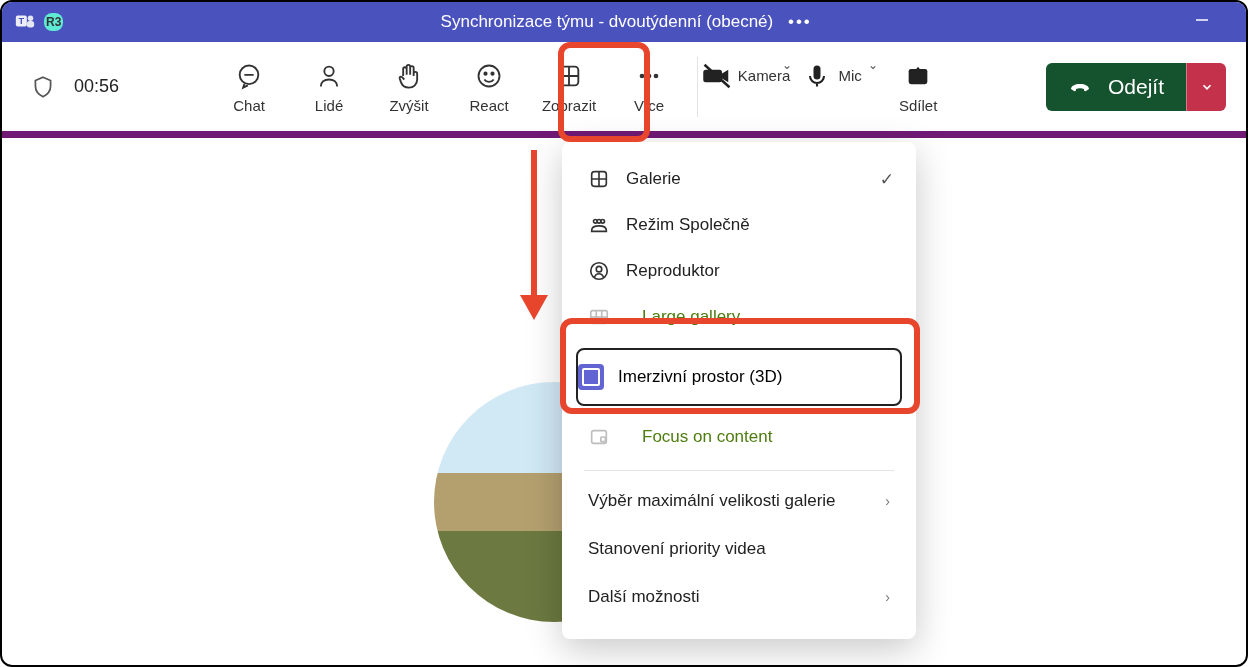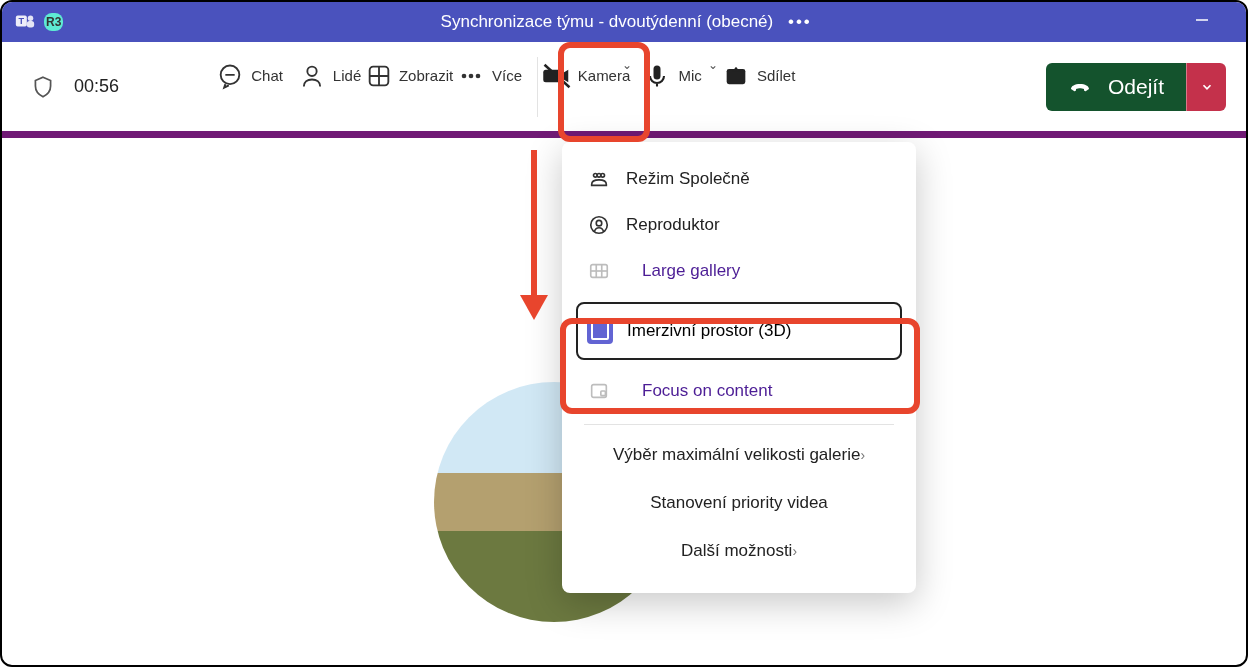--- a/index.html
+++ b/index.html
@@ -16,46 +16,46 @@
   .tb-dots { margin-left: 10px; letter-spacing: 2px; }
   .tb-right { display: flex; align-items: center; gap: 18px; flex-direction: column; }
   .avatar { width: 30px; height: 30px; border-radius: 50%; background: radial-gradient(circle at 35% 30%, #f7c9a8 0 25%, #3a6ea5 26% 60%, #8fb04a 61% 100%); border:1px solid rgba(255,255,255,.4);}
   .win-btn { width: 26px; height: 26px; display:flex; align-items:center; justify-content:center; color:#fff; }
 
   
   .toolbar { height: 96px; background:#fff; border-bottom: 7px solid #701a75; display:flex; align-items:center; padding: 0 20px 0 28px; }
   .timer-box { display:flex; align-items:center; gap: 18px; margin-right: 90px;}
   .timer { font-size:18px; color:#222; }
   .tb-items { display:flex; align-items:flex-start; gap: 0; }
-  .tb-item { display:flex; flex-direction:row; align-items:center; justify-content:center; width: 80px; gap:6px; color:#333; font-size:15px; padding-top:4px;}
+  .tb-item { display:flex; flex-direction:column; align-items:center; justify-content:center; width: 80px; gap:6px; color:#333; font-size:15px; padding-top:4px;}
   .tb-item .ic { width:30px; height:30px; display:flex; align-items:center; justify-content:center;}
   .tb-item.camera, .tb-item.mic { flex-direction:row; }
   .tb-pair { display:flex; align-items:center; }
   .chev-small { font-size:12px; color:#555; margin-left:-4px; margin-top:-18px;}
 
   .leave-wrap { margin-left:auto; display:flex; align-items:center;}
   .leave-btn { background:#14532d; color:#fff; height:48px; border:none; border-radius:6px 0 0 6px; display:flex; align-items:center; gap:16px; padding: 0 22px; font-size:21px;}
   .leave-drop { background:#c4314b; color:#fff; height:48px; width:40px; border:none; border-radius:0 6px 6px 0; border-left:1px solid rgba(255,255,255,.35); display:flex;align-items:center;justify-content:center;}
 
   
   .hl { position:absolute; border: 6px solid #e8452d; border-radius: 12px; pointer-events:none; }
   .hl1 { left: 556px; top: 40px; width: 92px; height: 100px; }
   .hl2 { left: 558px; top: 316px; width: 360px; height: 96px; }
   .arrow { position:absolute; left: 514px; top: 148px; pointer-events:none;}
 
   
   .dropdown { position:absolute; left: 560px; top: 140px; width: 354px; background:#fff; border-radius: 8px; box-shadow: 0 10px 36px rgba(0,0,0,.22); padding: 14px 0 18px; }
   .dd-item { display:flex; align-items:center; gap: 16px; padding: 12px 26px; font-size:17px; color:#222; position:relative;}
-  .dd-item.dis { color:#4c1d95;gap:32px; }
+  .dd-item.dis { color:#4d7c0f;gap:32px; }
   .dd-item .chk { position:absolute; right: 22px; color:#555;}
-  .dd-sel { margin: 8px 14px; padding: 14px 9px; border: 2px solid #222; border-radius: 8px; display:flex; align-items:center; gap:14px; font-size:17px;}
+  .dd-sel { margin: 8px 14px; padding: 14px 0; border: 2px solid #222; border-radius: 8px; display:flex; align-items:center; gap:14px; font-size:17px;}
   .dd-sel .cube-ic { width:26px;height:26px; background:#6264d3; border-radius:4px; position:relative; }
   .dd-sel .cube-ic::before{content:"";position:absolute;inset:4px;border:2px solid #fff;border-radius:2px;}
   .divider { height:1px; background:#e3e3e3; margin: 10px 22px 6px;}
-  .dd-sub { display:flex; align-items:center; justify-content:center; padding: 14px 26px; font-size:17px; color:#222;}
+  .dd-sub { display:flex; align-items:center; justify-content:space-between; padding: 14px 26px; font-size:17px; color:#222;}
   .dd-sub .chev { color:#777; font-size:14px;}
 
   
   .participant { position:absolute; left: 432px; top: 380px; width: 240px; height:240px; border-radius:50%; overflow:hidden; background: linear-gradient(180deg,#cfe8f7 0 38%,#b6a06a 38% 62%,#6b7a3a 62% 100%); filter: saturate(.9);}
   
   svg { display:block; }
 </style>
 </head>
 <body>
 
@@ -121,20 +121,39 @@
         <span>Chat</span>
       </div>
       <div class="tb-item">
         <span class="ic">
             <svg width="28" height="28" viewBox="0 0 24 24" fill="none" stroke="#333" stroke-width="1.6">
               <circle cx="12" cy="8" r="4"></circle>
               <path d="M5 21c0-4 3-6 7-6s7 2 7 6"></path>
             </svg>
           </span>
         <span>Lidé</span>
+      </div>
+      <div class="tb-item">
+        <span class="ic">
+            <svg width="28" height="28" viewBox="0 0 24 24" fill="none" stroke="#333" stroke-width="1.6">
+              <path d="M7 12V6a1.5 1.5 0 013 0v5M10 11V4a1.5 1.5 0 013 0v7M13 11V5a1.5 1.5 0 013 0v7M16 12v-2a1.5 1.5 0 013 0v5c0 4-3 7-7 7s-6-2-7-5l-1-3c-.3-1 1-2 2-1l2 2"></path>
+            </svg>
+          </span>
+        <span>Zvýšit</span>
+      </div>
+      <div class="tb-item">
+        <span class="ic">
+            <svg width="28" height="28" viewBox="0 0 24 24" fill="none" stroke="#333" stroke-width="1.6">
+              <circle cx="12" cy="12" r="9"></circle>
+              <circle cx="9" cy="10" r="1" fill="#333"></circle>
+              <circle cx="15" cy="10" r="1" fill="#333"></circle>
+              <path d="M8 15c1 1.5 2.5 2 4 2s3-.5 4-2"></path>
+            </svg>
+          </span>
+        <span>React</span>
       </div>
       <div class="tb-item">
         <span class="ic">
             <svg width="28" height="28" viewBox="0 0 24 24" fill="none" stroke="#333" stroke-width="1.6">
               <rect x="4" y="4" width="16" height="16" rx="3"></rect>
               <line x1="12" y1="4" x2="12" y2="20"></line>
               <line x1="4" y1="12" x2="20" y2="12"></line>
             </svg>
           </span>
         <span>Zobrazit</span>
@@ -204,20 +223,31 @@
       </button>
     </div>
   </div>
 
   <div class="participant"></div>
 
   <div class="dropdown">
     <div class="dd-item">
       <span>
           <svg width="22" height="22" viewBox="0 0 24 24" fill="none" stroke="#333" stroke-width="1.8">
+            <rect x="4" y="4" width="16" height="16" rx="3"></rect>
+            <line x1="12" y1="4" x2="12" y2="20"></line>
+            <line x1="4" y1="12" x2="20" y2="12"></line>
+          </svg>
+        </span>
+      <span>Galerie</span>
+      <span class="chk">✓</span>
+    </div>
+    <div class="dd-item">
+      <span>
+          <svg width="22" height="22" viewBox="0 0 24 24" fill="none" stroke="#333" stroke-width="1.8">
             <circle cx="8" cy="8" r="2"></circle>
             <circle cx="16" cy="8" r="2"></circle>
             <circle cx="12" cy="8" r="2"></circle>
             <path d="M4 18c0-3 3-5 8-5s8 2 8 5v1H4z"></path>
           </svg>
         </span>
       <span>Režim Společně</span>
     </div>
     <div class="dd-item">
       <span>

